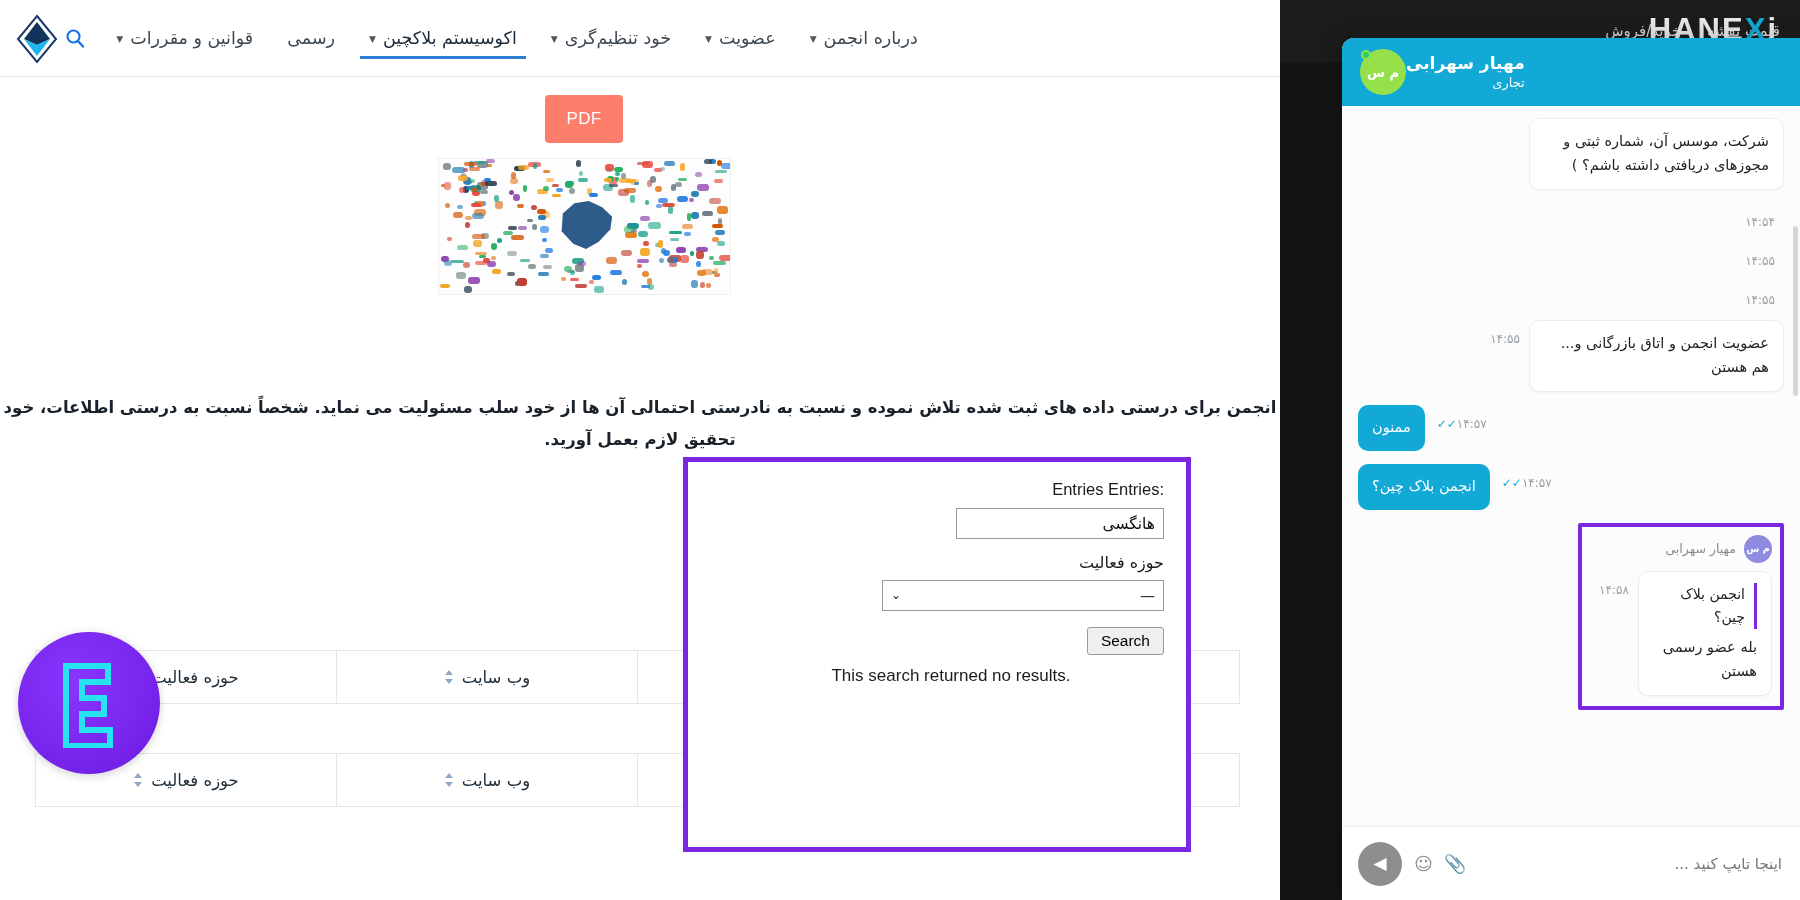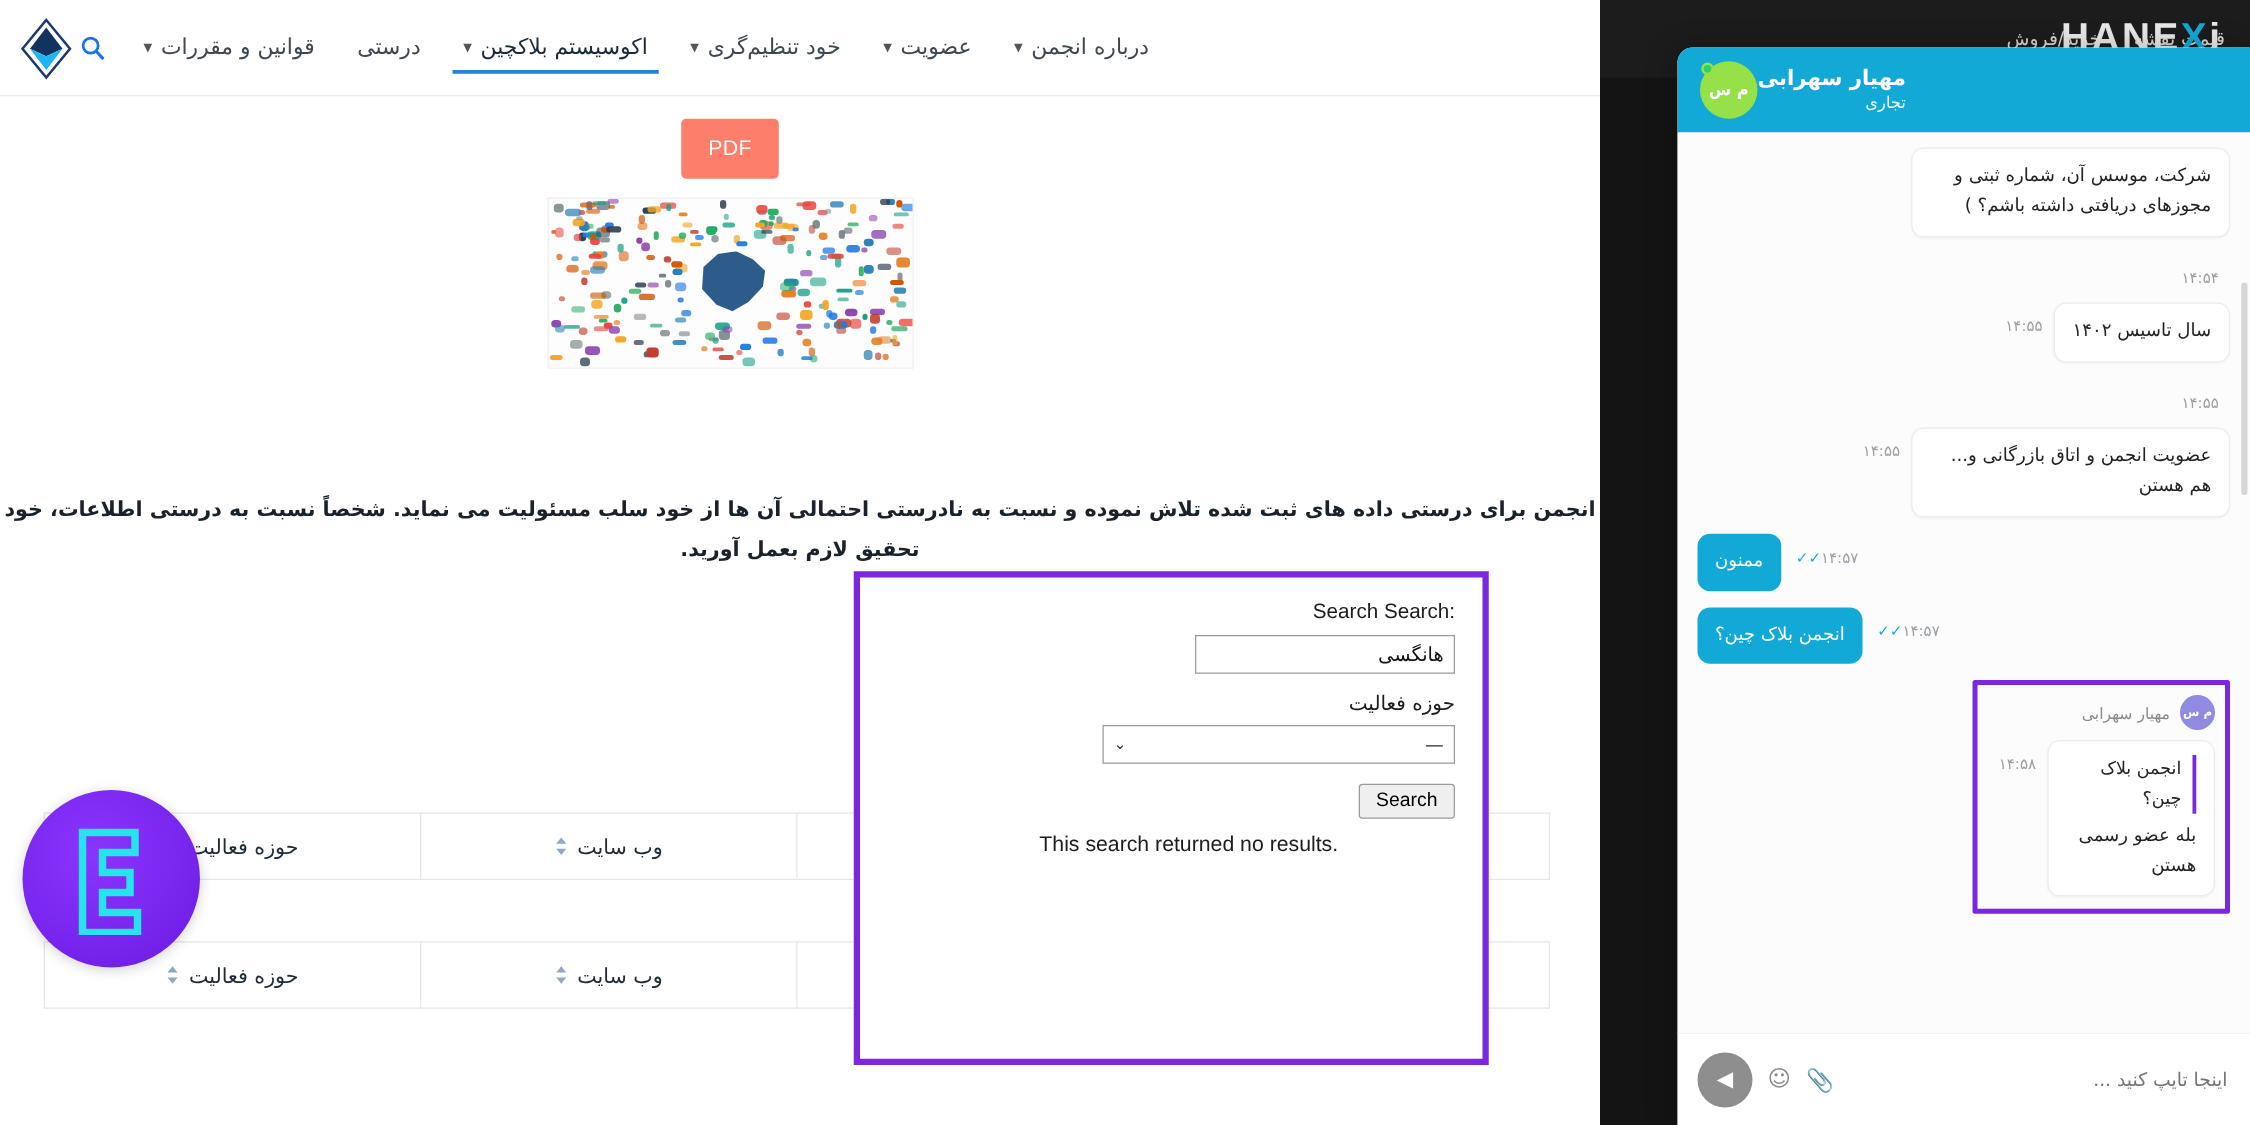--- a/index.html
+++ b/index.html
@@ -495,21 +495,21 @@
         </div>
         <div class="nav-link">
           <span>خود تنظیم‌گری</span>
           <span class="caret">▼</span>
         </div>
         <div class="nav-link active">
           <span>اکوسیستم بلاکچین</span>
           <span class="caret">▼</span>
         </div>
         <div class="nav-link">
-          <span>درستی</span>
+          <span>رسمی</span>
         </div>
         <div class="nav-link">
           <span>قوانین و مقررات</span>
           <span class="caret">▼</span>
         </div>
         <div class="nav-search">
           <svg width="20" height="20" viewBox="0 0 20 20">
             <circle cx="8.5" cy="8.5" r="6" fill="none" stroke="#1a73e8" stroke-width="2.2"></circle>
             <line x1="13" y1="13" x2="18" y2="18.5" stroke="#1a73e8" stroke-width="2.4" stroke-linecap="round"></line>
           </svg>
@@ -862,21 +862,21 @@
               </span>
             </span>
           </th>
         </tr>
       </tfoot>
     </table>
 
     <div class="search-panel">
       <div class="sp-inner">
         <div class="sp-row">
-          <span class="sp-label">Search Search:</span>
+          <span class="sp-label">Entries Entries:</span>
           <input class="sp-input" type="text" value="هانگسی" style="">
         </div>
         <div class="sp-row">
           <span class="sp-label-fa">حوزه فعالیت</span>
           <div class="sp-select-wrap">
             <select class="sp-select">
               <option>—</option>
             </select>
             <span class="sp-select-caret">⌄</span>
           </div>
@@ -927,21 +927,20 @@
 
       <div class="msg-row them">
         <div class="bubble them">شرکت، موسس آن، شماره ثبتی و مجوزهای دریافتی داشته باشم؟ )</div>
       </div>
 
       <div class="msg-row them">
         <div class="meta">۱۴:۵۴</div>
       </div>
 
       <div class="msg-row them">
-        <div class="bubble them">سال تاسیس ۱۴۰۲</div>
         <div class="meta">۱۴:۵۵</div>
       </div>
 
       <div class="msg-row them">
         <div class="meta">۱۴:۵۵</div>
       </div>
 
       <div class="msg-row them">
         <div class="bubble them">عضویت انجمن و اتاق بازرگانی و... هم هستن</div>
         <div class="meta">۱۴:۵۵</div>

